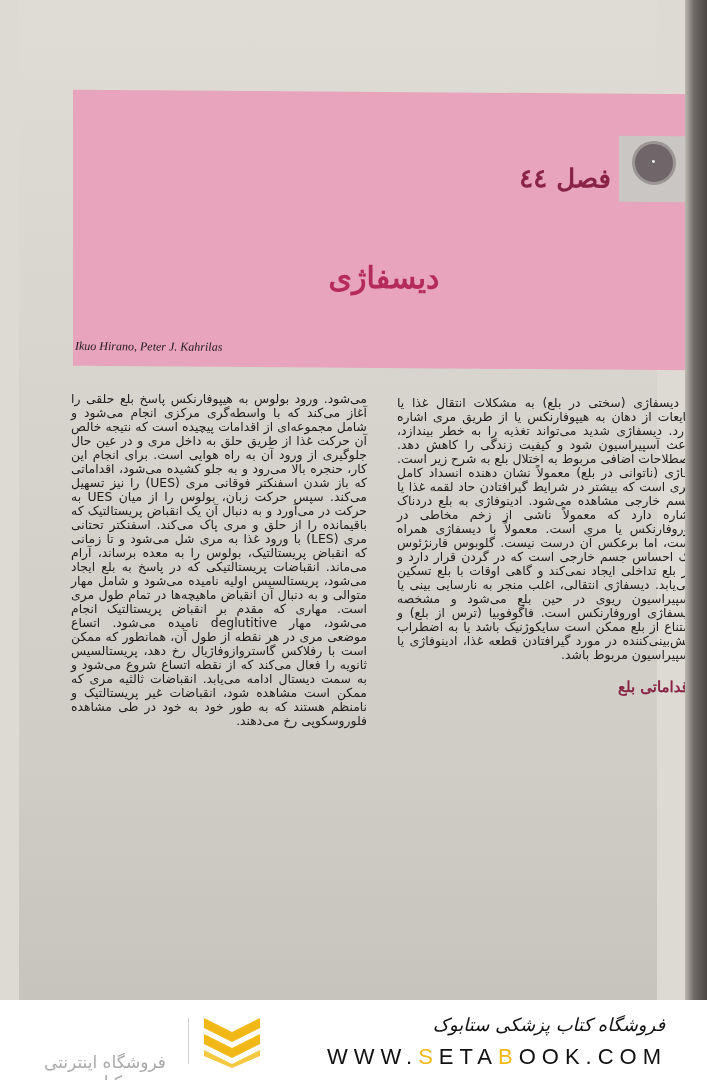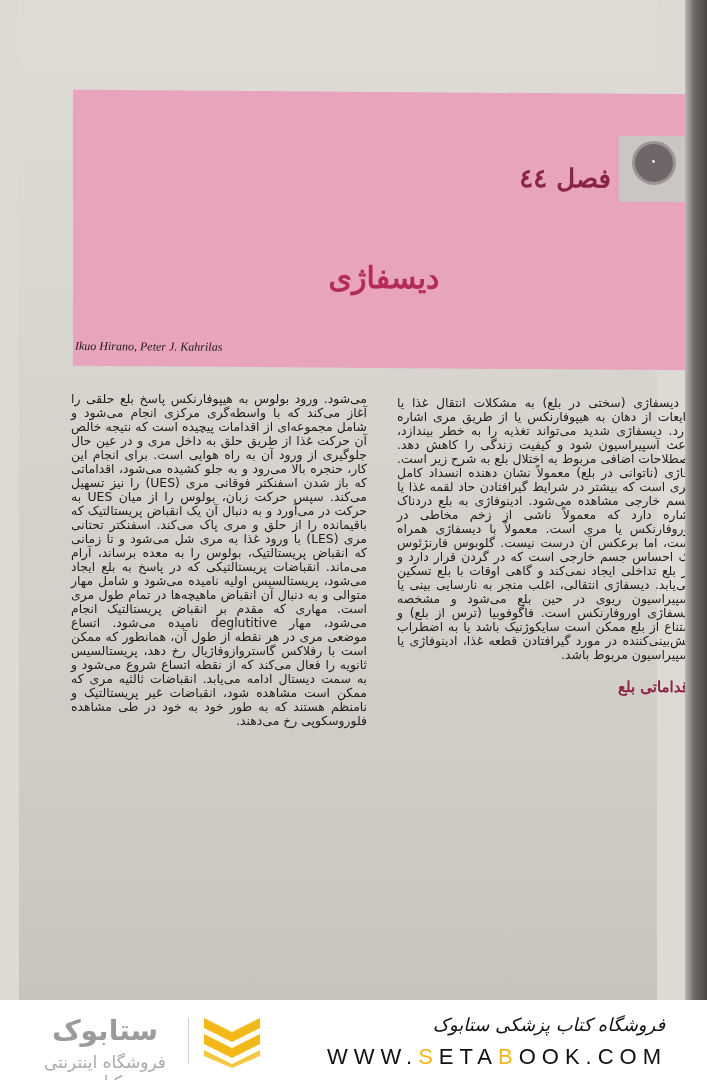--- a/index.html
+++ b/index.html
@@ -104,21 +104,20 @@
     <p class="section-heading">اقداماتی بلع</p>
   </div>
 
   <div class="column col-left">
     <p>می‌شود. ورود بولوس به هیپوفارنکس پاسخ بلع حلقی را آغاز می‌کند که با واسطه‌گری مرکزی انجام می‌شود و شامل مجموعه‌ای از اقدامات پیچیده است که نتیجه خالص آن حرکت غذا از طریق حلق به داخل مری و در عین حال جلوگیری از ورود آن به راه هوایی است. برای انجام این کار، حنجره بالا می‌رود و به جلو کشیده می‌شود، اقداماتی که باز شدن اسفنکتر فوقانی مری (UES) را نیز تسهیل می‌کند. سپس حرکت زبان، بولوس را از میان UES به حرکت در می‌آورد و به دنبال آن یک انقباض پریستالتیک که باقیمانده را از حلق و مری پاک می‌کند. اسفنکتر تحتانی مری (LES) با ورود غذا به مری شل می‌شود و تا زمانی که انقباض پریستالتیک، بولوس را به معده برساند، آرام می‌ماند. انقباضات پریستالتیکی که در پاسخ به بلع ایجاد می‌شود، پریستالسیس اولیه نامیده می‌شود و شامل مهار متوالی و به دنبال آن انقباض ماهیچه‌ها در تمام طول مری است. مهاری که مقدم بر انقباض پریستالتیک انجام می‌شود، مهار deglutitive نامیده می‌شود. اتساع موضعی مری در هر نقطه از طول آن، همانطور که ممکن است با رفلاکس گاستروازوفاژیال رخ دهد، پریستالسیس ثانویه را فعال می‌کند که از نقطه اتساع شروع می‌شود و به سمت دیستال ادامه می‌یابد. انقباضات ثالثیه مری که ممکن است مشاهده شود، انقباضات غیر پریستالتیک و نامنظم هستند که به طور خود به خود در طی مشاهده فلوروسکوپی رخ می‌دهند.</p>
   </div>
 </div>
 <div class="spine"></div>
 
 <div class="footer">
-  <div class="logo-word">ستابوک</div>
   <div class="logo-sub">فروشگاه اینترنتی کتاب</div>
   <div class="logo-divider"></div>
   <svg class="logo-mark" viewBox="0 0 64 52">
     <polygon points="4,2 32,16 60,2 60,12 32,26 4,12" fill="#f2b817"></polygon>
     <polygon points="4,18 32,32 60,18 60,28 32,42 4,28" fill="#f2b817"></polygon>
     <polygon points="4,34 32,48 60,34 60,40 32,52 4,40" fill="#f5c842"></polygon>
   </svg>
   <div class="footer-shop">فروشگاه کتاب پزشکی ستابوک</div>
   <div class="footer-url">
     <span>WWW.</span><span class="hl">S</span><span>ETA</span><span class="hl">B</span><span>OOK.COM</span>

